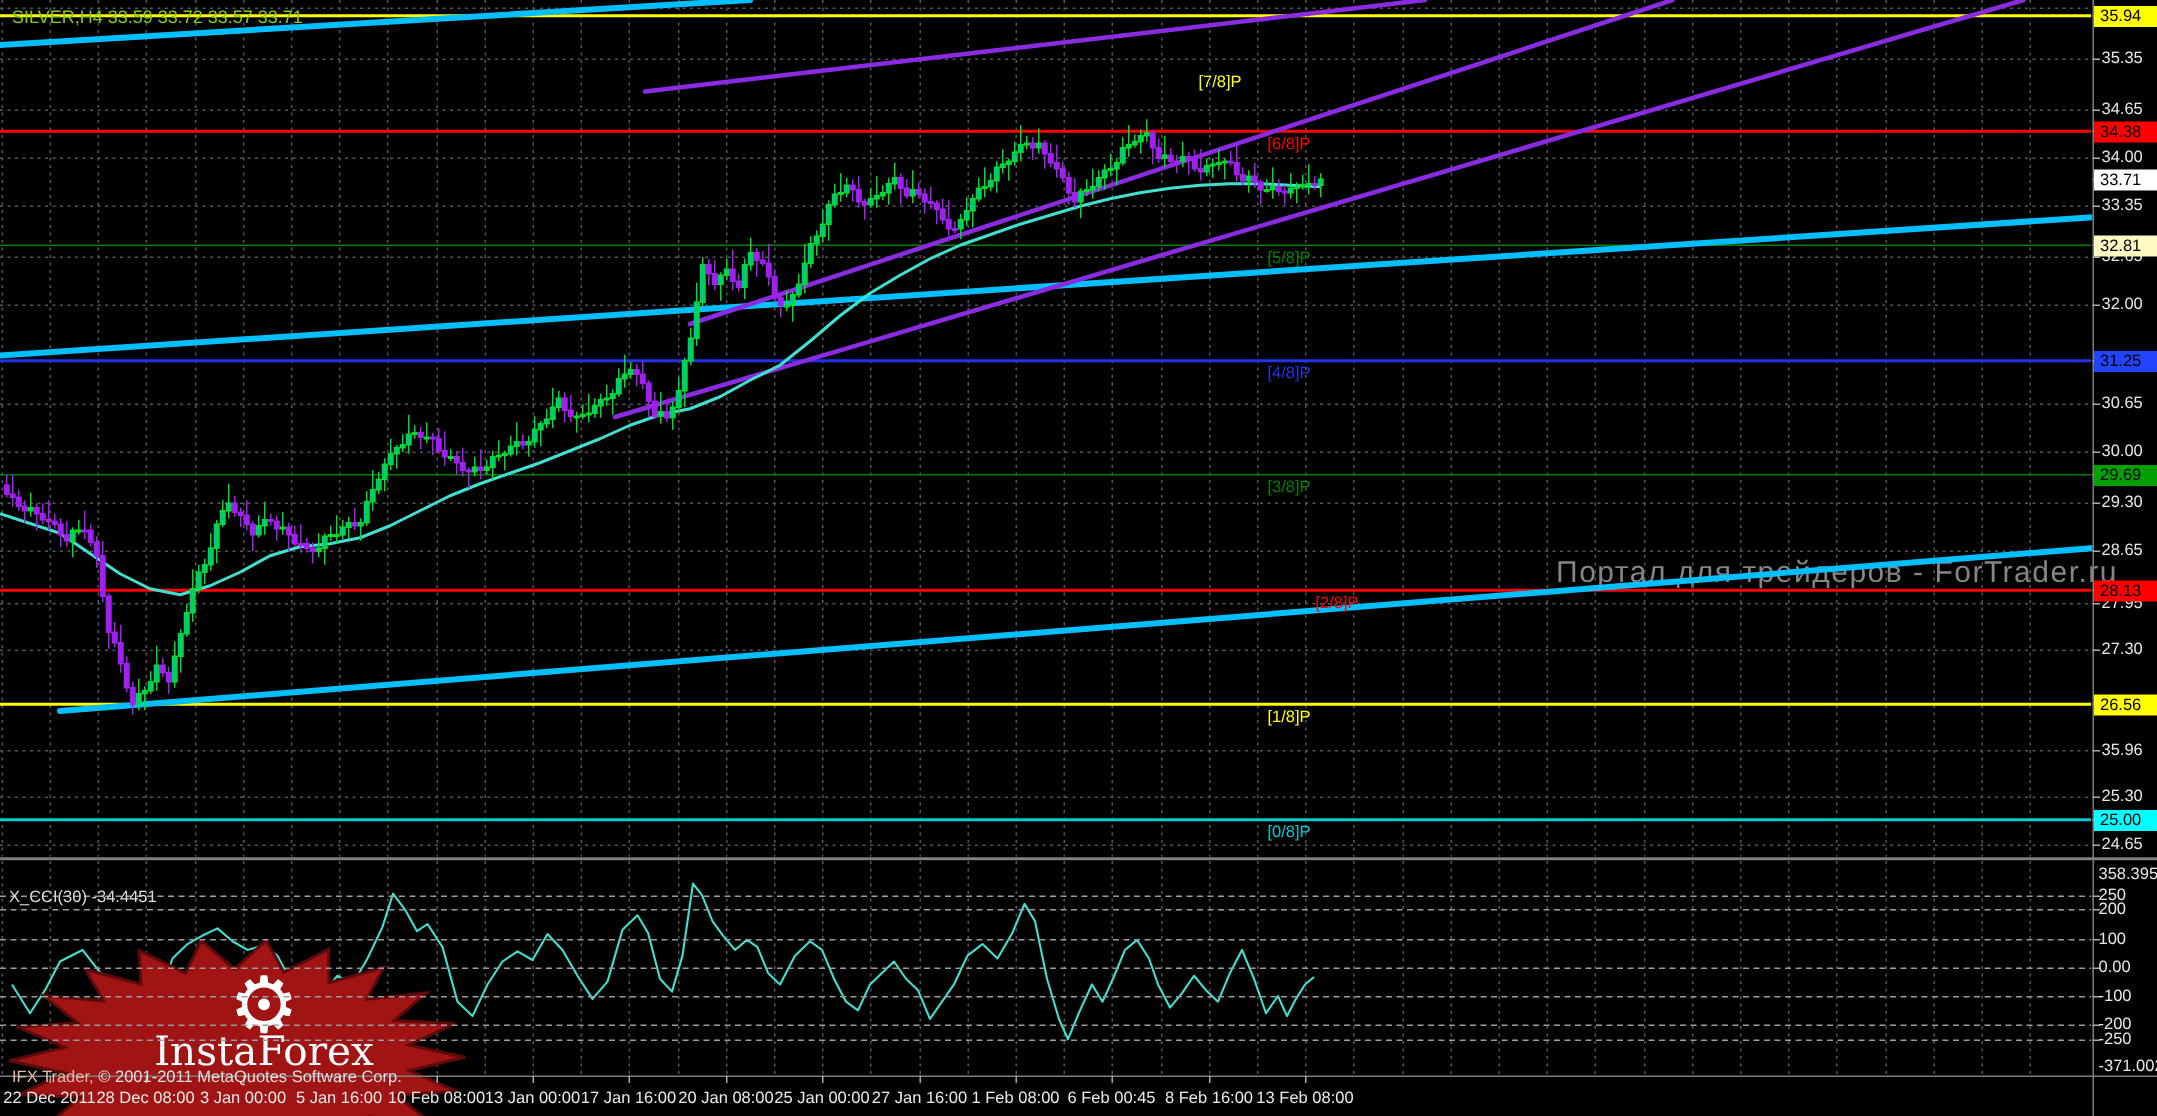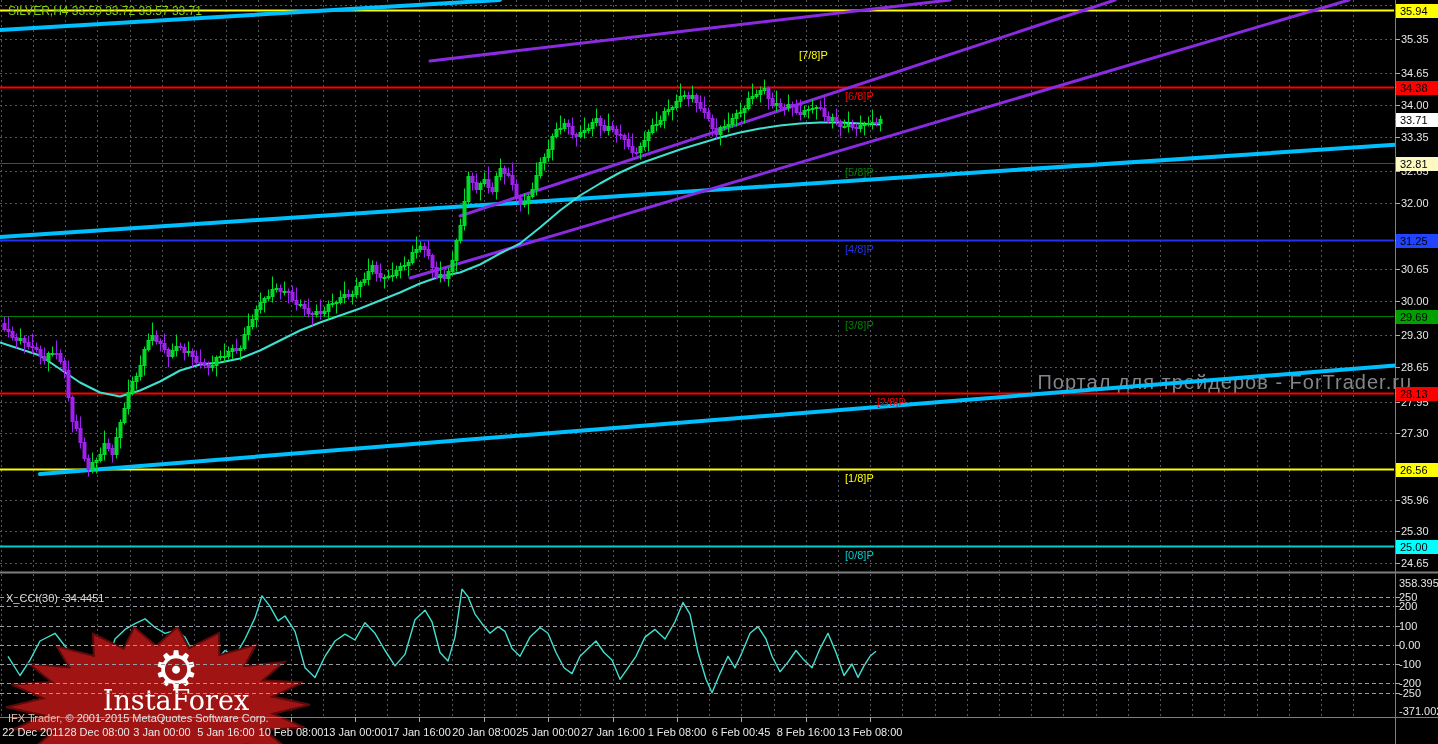--- a/index.html
+++ b/index.html
@@ -283,21 +283,21 @@
       <text x="176" y="688" font-size="52" text-anchor="middle" fill="#ffffff" font-family="&quot;DejaVu Sans&quot;, sans-serif">⚙</text>
       <text x="176" y="710" font-size="27" text-anchor="middle" fill="#ffffff" font-family="&quot;DejaVu Serif&quot;, serif">InstaForex</text>
       <path d="M0 597.5H1394M0 606.5H1394M0 626.5H1394M0 645.5H1394M0 664.5H1394M0 683.5H1394M0 693.5H1394" stroke="#9b9ba6" stroke-width="1" stroke-dasharray="4 3" fill="none"></path>
       <line x1="1395.5" y1="0" x2="1395.5" y2="744" stroke="#7e7e7e" stroke-width="1"></line>
       <line x1="0" y1="572.5" x2="1438" y2="572.5" stroke="#7e7e7e" stroke-width="2"></line>
       <line x1="0" y1="717.5" x2="1438" y2="717.5" stroke="#7e7e7e" stroke-width="1"></line>
       <path d="M1395 39.5h5M1395 73.5h5M1395 105.5h5M1395 137.5h5M1395 171.5h5M1395 203.5h5M1395 269.5h5M1395 301.5h5M1395 335.5h5M1395 367.5h5M1395 402.5h5M1395 433.5h5M1395 500.5h5M1395 531.5h5M1395 563.5h5M1395 10.5h5M1395 87.5h5M1395 119.5h5M1395 163.5h5M1395 240.5h5M1395 316.5h5M1395 393.5h5M1395 469.5h5M1395 546.5h5M1395 597.5h5M1395 606.5h5M1395 626.5h5M1395 645.5h5M1395 664.5h5M1395 683.5h5M1395 693.5h5M33.5 717v5M97.5 717v5M162.5 717v5M226.5 717v5M291.5 717v5M355.5 717v5M419.5 717v5M484.5 717v5M548.5 717v5M613.5 717v5M677.5 717v5M741.5 717v5M806.5 717v5M870.5 717v5" stroke="#aaaaaa" stroke-width="1" fill="none"></path>
     </svg>
   <div id="window-title">SILVER,H4  33.59 33.72 33.57 33.71</div>
   <div id="cci-label">X_CCI(30) -34.4451</div>
-  <div id="copyright"><span class="broker">IFX Trader,</span><span> © 2001-2015 MetaQuotes Software Corp.</span></div>
+  <div id="copyright"><span class="broker">IFX Trader,</span><span> © 2001-2011 MetaQuotes Software Corp.</span></div>
   <div id="price-scale">
       <div class="lbl" style="left: 1401px; top: 32.5px;">35.35</div>
       <div class="lbl" style="left: 1401px; top: 66.5px;">34.65</div>
       <div class="lbl" style="left: 1401px; top: 98.5px;">34.00</div>
       <div class="lbl" style="left: 1401px; top: 130.5px;">33.35</div>
       <div class="lbl" style="left: 1401px; top: 164.5px;">32.65</div>
       <div class="lbl" style="left: 1401px; top: 196.5px;">32.00</div>
       <div class="lbl" style="left: 1401px; top: 262.5px;">30.65</div>
       <div class="lbl" style="left: 1401px; top: 294.5px;">30.00</div>
       <div class="lbl" style="left: 1401px; top: 328.5px;">29.30</div>

